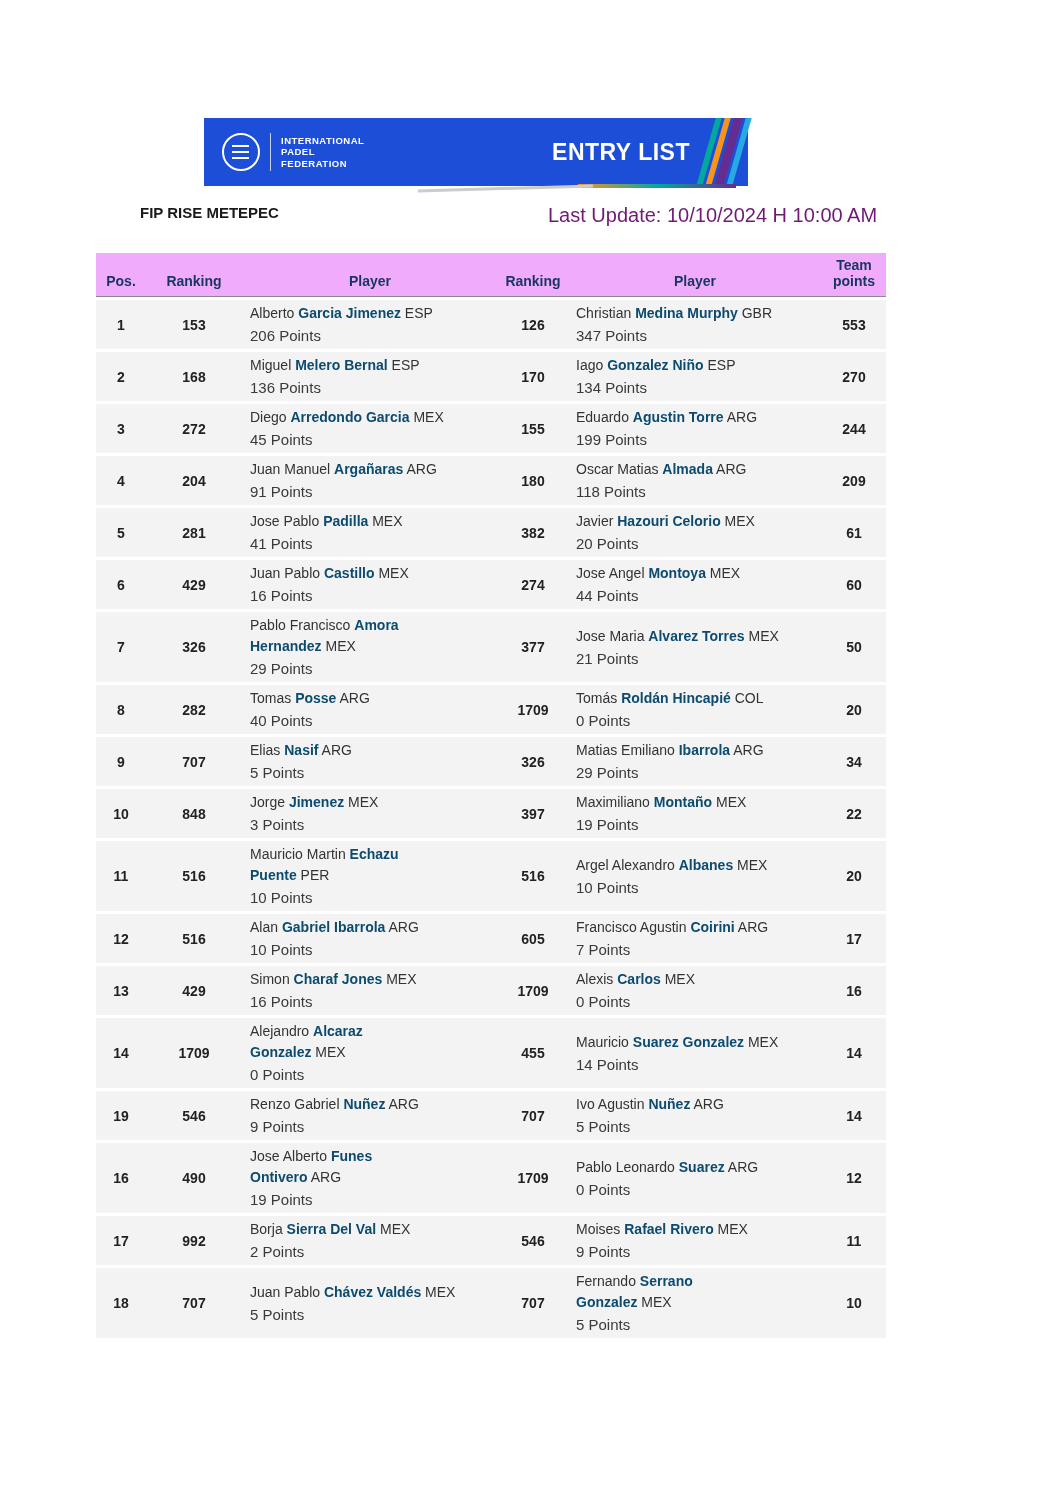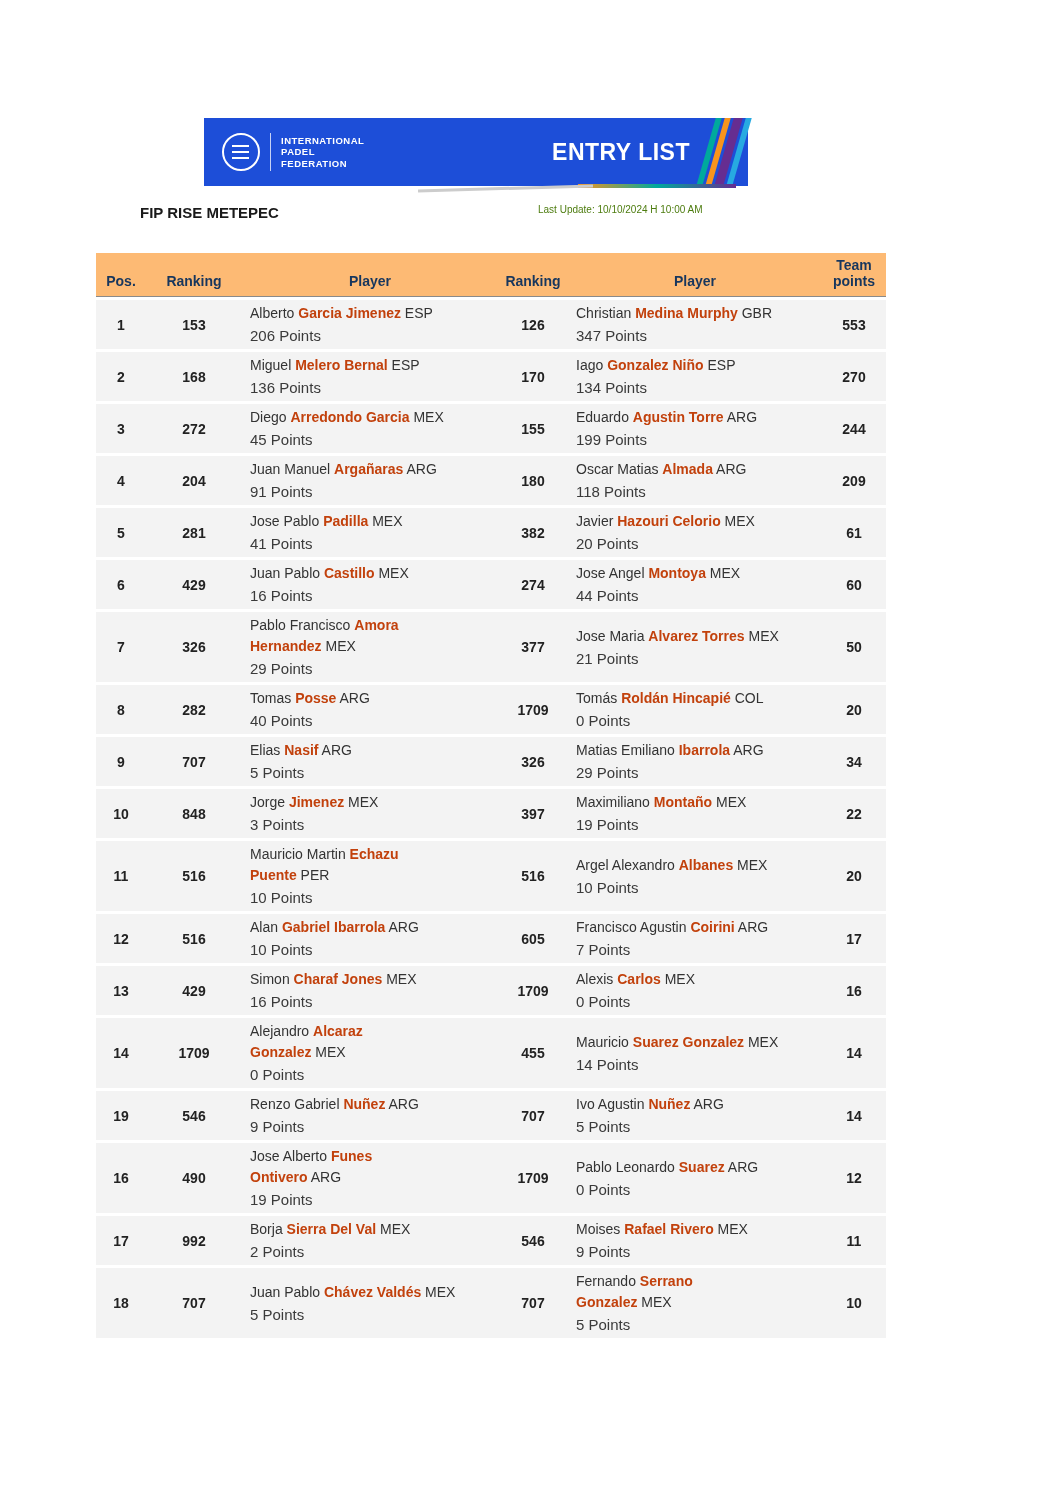--- a/index.html
+++ b/index.html
@@ -89,35 +89,35 @@
   .title-row {
     position: absolute;
     left: 96px; top: 204px;
     width: 790px; height: 20px;
   }
   .event-title {
     position: absolute; left: 0; top: 0;
     font-size: 15px; font-weight: bold; color: #1a1a1a; margin-left: 44px;
   }
   .last-update {
-    position: absolute; left: 442px; top: 0;
-    font-size: 10px; color: #4d7c0f;
+    position: absolute; left: 452px; top: 0;
+    font-size: 20px; color: #701a75;
   }
 
   
   .entry-table {
     position: absolute;
     left: 96px; top: 250px;
     width: 790px;
     border-collapse: separate;
     border-spacing: 0 3px;
     table-layout: fixed;
   }
   .entry-table th {
-    background: #fdba74;
+    background: #f0abfc;
     font-size: 14px;
     font-weight: bold;
     color: #17365d;
     text-align: center;
     vertical-align: bottom;
     padding: 4px 4px 7px 4px;
     border-bottom: 1px solid #8a8a8a;
     line-height: 16px;
   }
   .entry-table td {
@@ -131,21 +131,21 @@
     font-weight: bold;
     color: #222222;
     padding: 2px 2px;
   }
   td.player { padding: 3px 8px; }
   .pname {
     line-height: 21px;
     white-space: pre-line;
     color: #333333;
   }
-  .pname b { color: #c2410c; }
+  .pname b { color: #0c4a6e; }
   .ppoints {
     line-height: 21px;
     font-size: 15px;
     color: #3a3a3a;
     margin-top: 1px;
   }
 </style>
 </head>
 <body>
 

